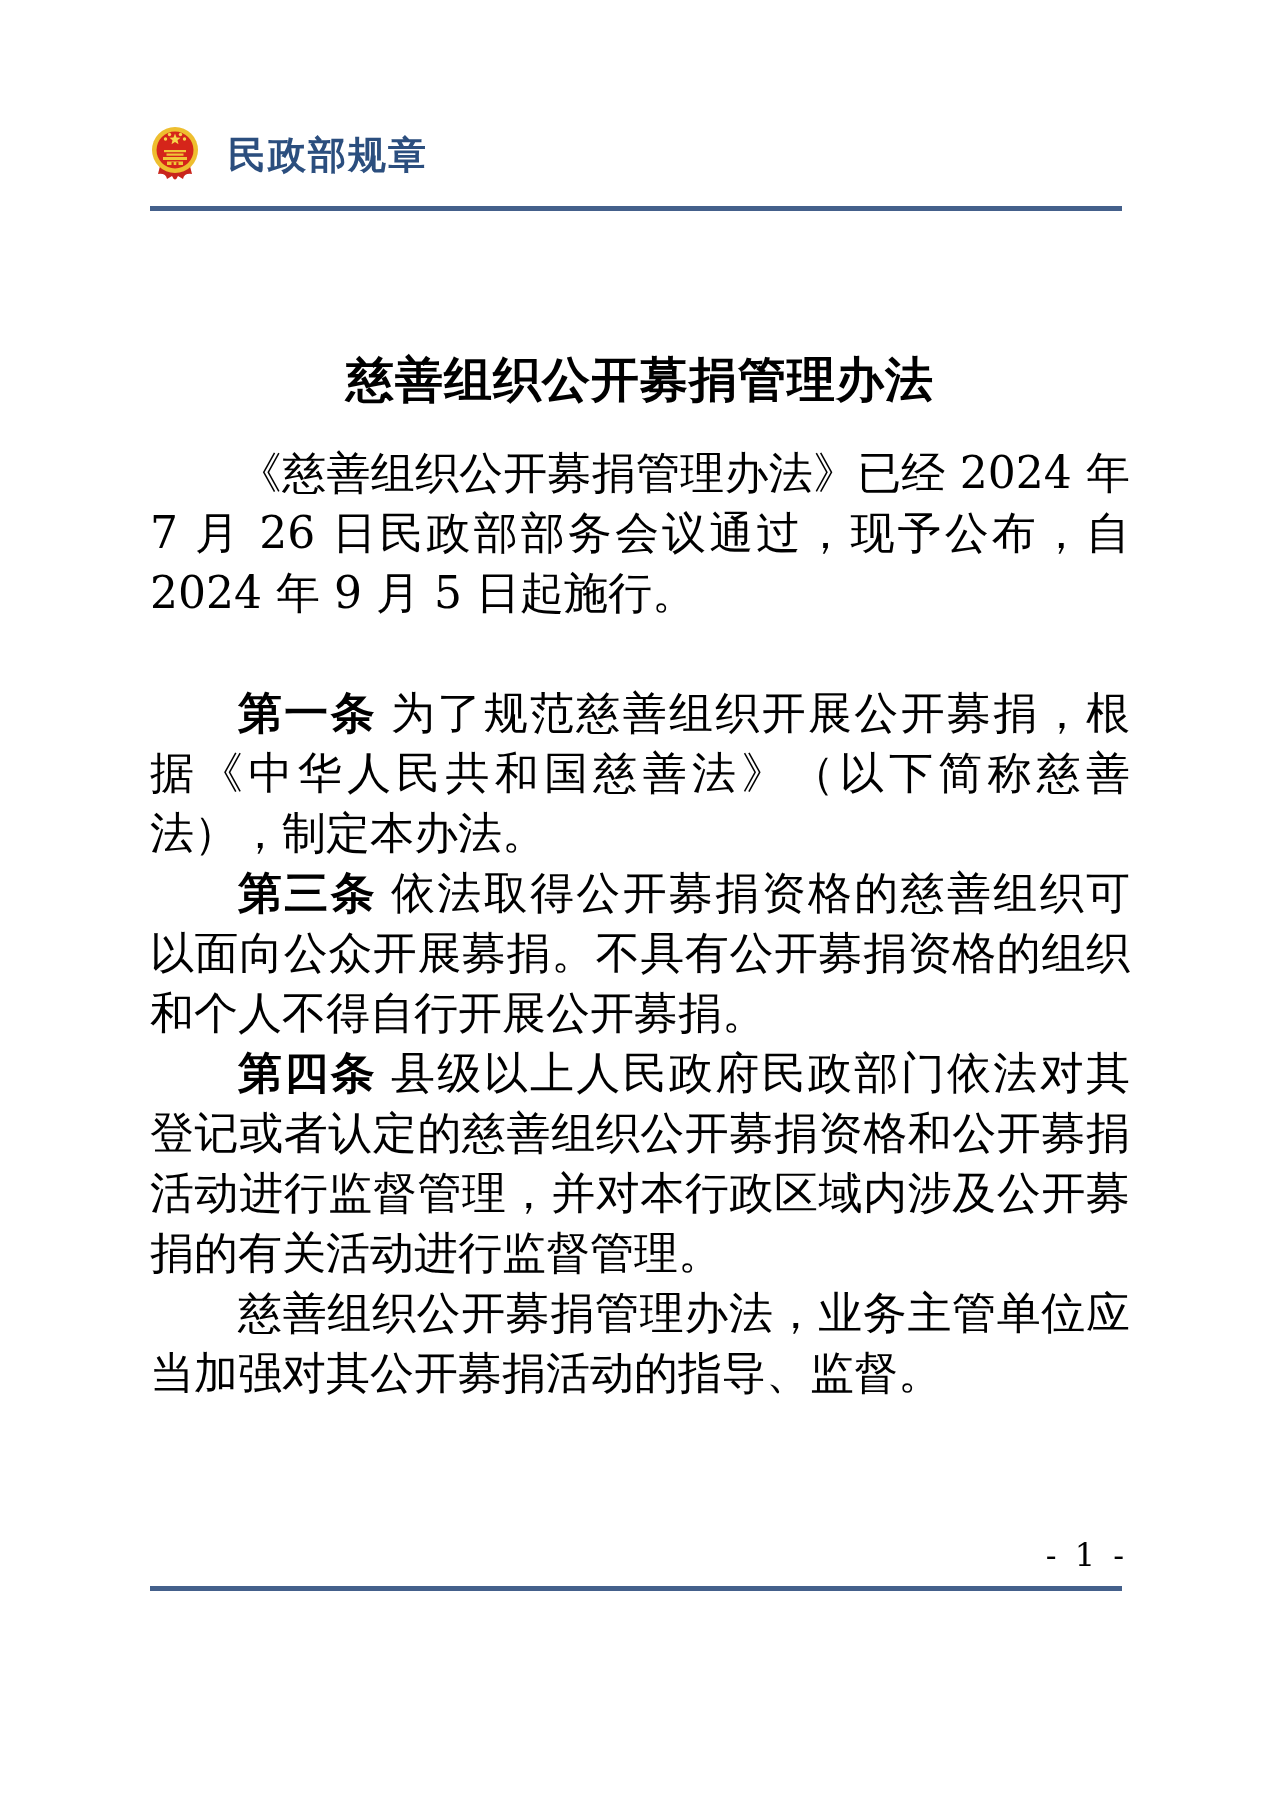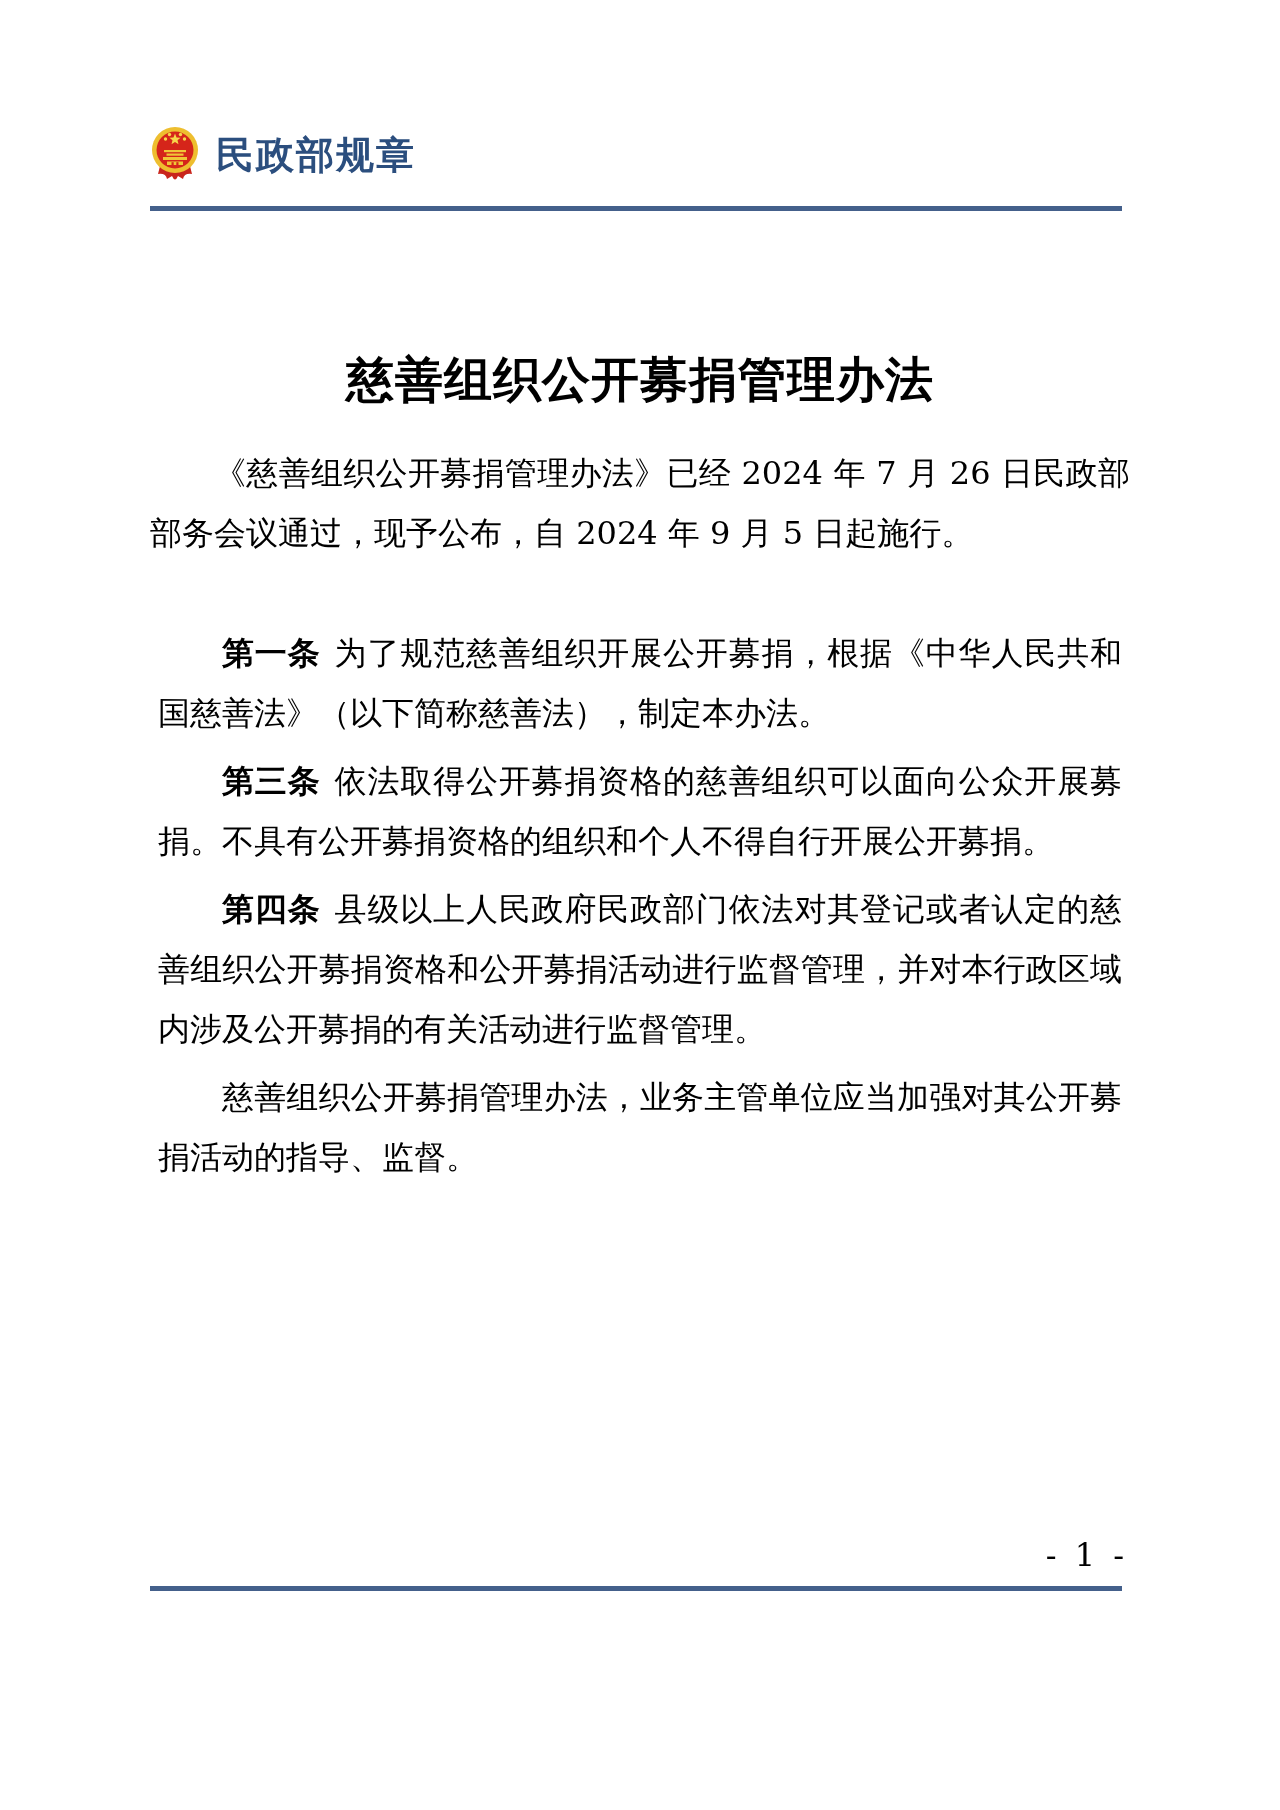--- a/index.html
+++ b/index.html
@@ -7,21 +7,21 @@
     position:relative;
     width:1280px;height:1810px;
     background:#ffffff;
     font-family:"DejaVu Serif", serif;
     color:#000;
     overflow:hidden;
   }
   
   .header{
     position:absolute;left:150px;top:124px;
-    display:flex;align-items:center;gap:16px;
+    display:flex;align-items:center;gap:28px;
   }
   .emblem{display:inline-block;width:50px;height:62px;line-height:0;}
   .agency{
     font-size:38px;font-weight:bold;
     color:var(--accent,#2b4e7e);
     letter-spacing:2px;
     white-space:nowrap;
   }
   .header-rule{
     position:absolute;left:150px;top:206px;
@@ -35,27 +35,27 @@
   .doc-title{
     margin:0 0 36px 0;
     text-align:center;
     font-size:48px;font-weight:bold;
     letter-spacing:1px;
     line-height:1.15;
     color:#000;
   }
   .preamble{
     margin:0 0 60px 0;
-    font-size:32px;line-height:60px;
+    font-size:44px;line-height:60px;
     text-indent:2em;
     text-align:justify;text-justify:inter-character;
   }
   .article{
-    margin:8px;
-    font-size:32px;line-height:60px;
+    margin:0;
+    font-size:44px;line-height:60px;
     text-indent:2em;
     text-align:justify;text-justify:inter-character;
   }
   .term{
     font-weight:bold;
     font-family:"DejaVu Sans", sans-serif;
     margin-right:14px;
   }
   
   .page-number{

